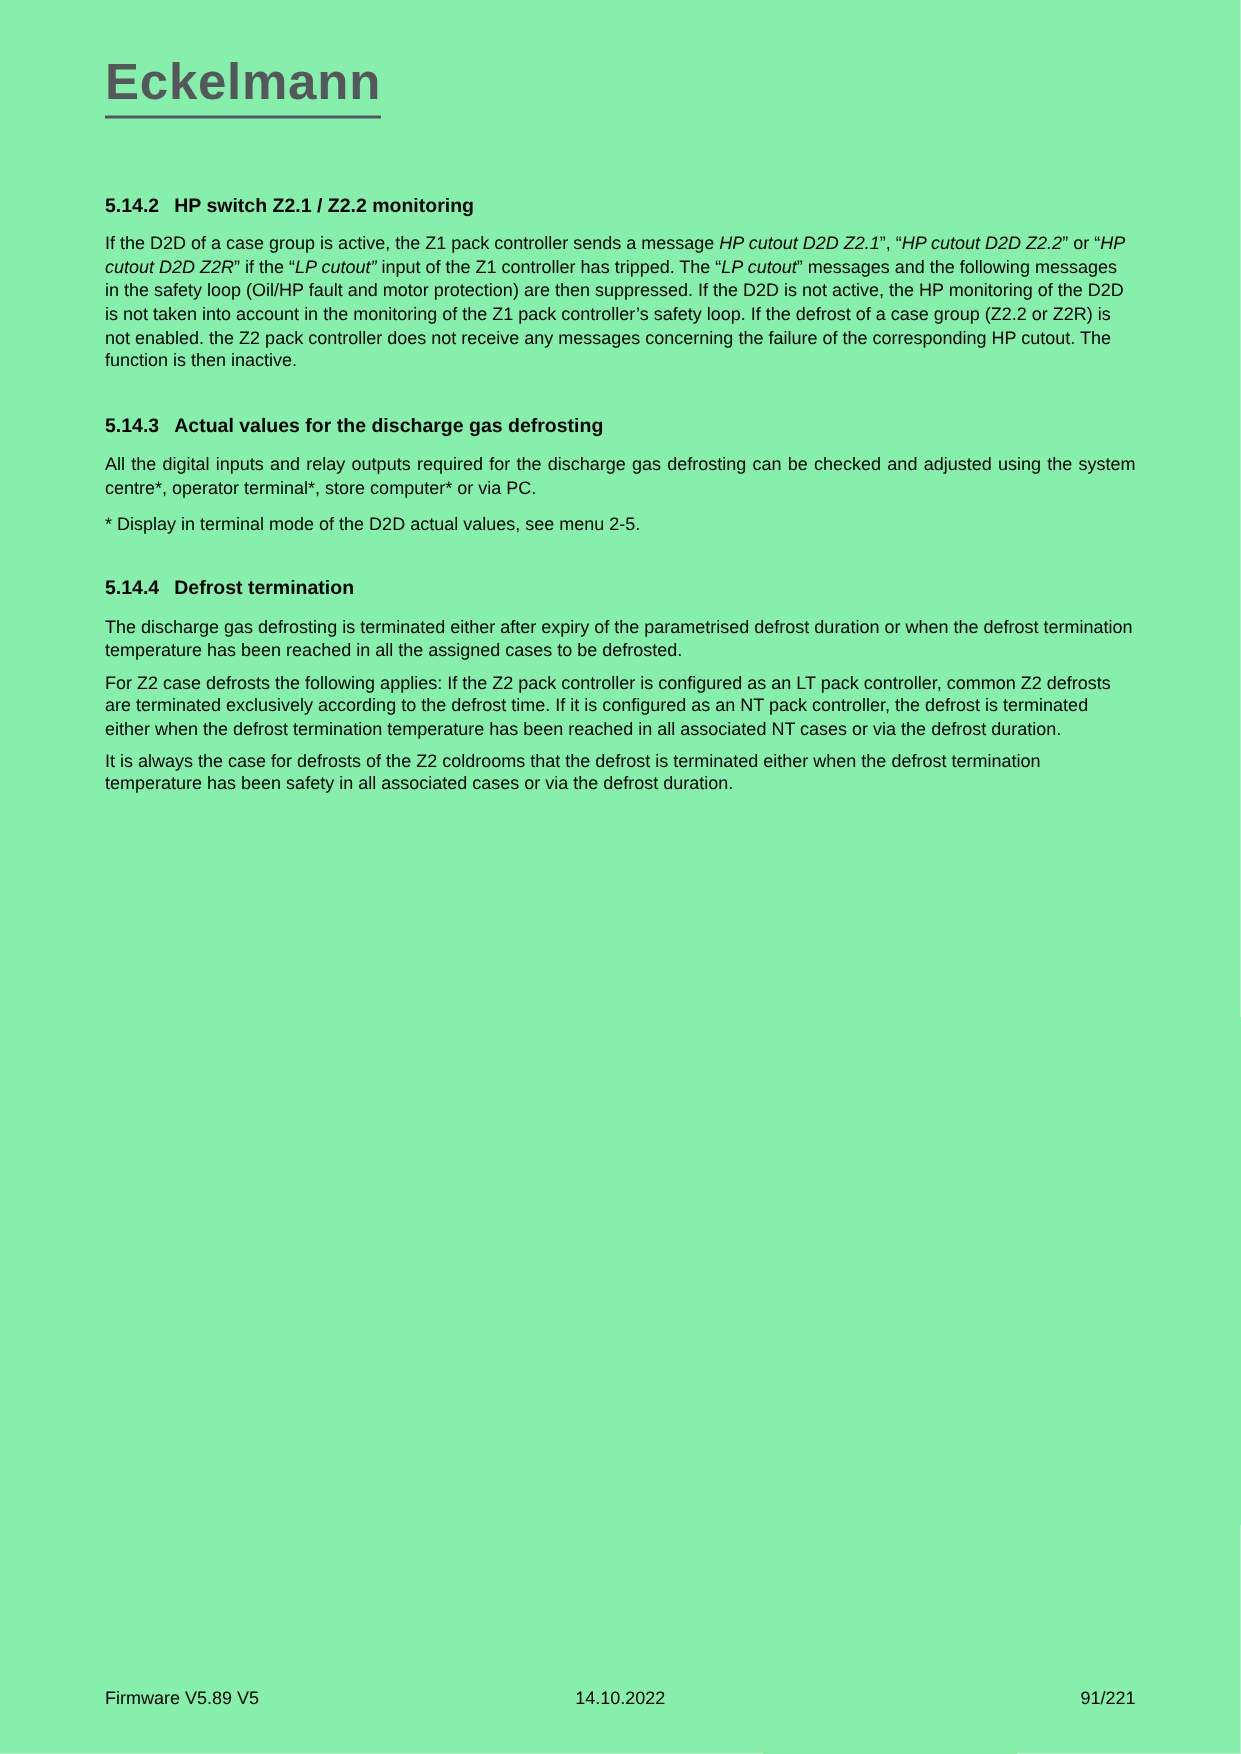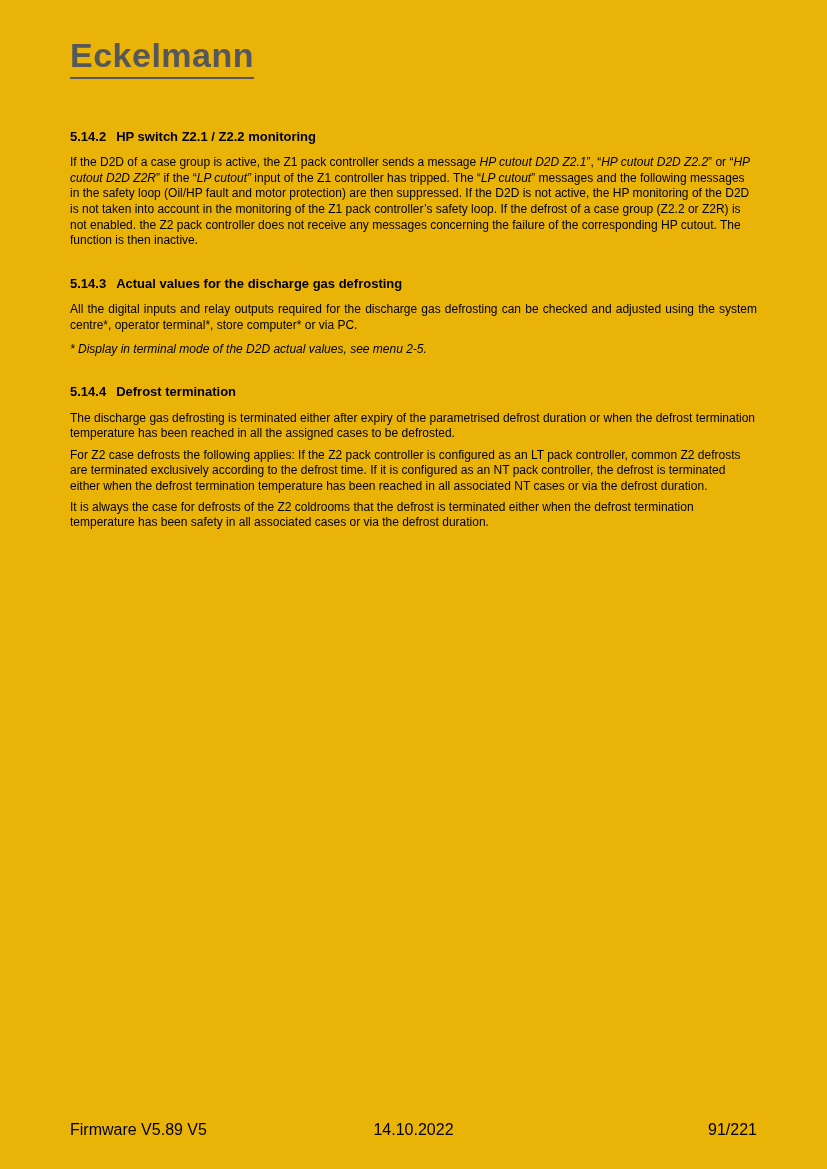--- a/index.html
+++ b/index.html
@@ -5,21 +5,21 @@
   html, body {
     margin: 0;
     padding: 0;
     background: #e9e9e9;
   }
   .page {
     position: relative;
     width: 827px;
     height: 1169px;
     margin: 0 auto;
-    background: #eab308;
+    background: #86efac;
     font-family: "Liberation Sans", sans-serif;
     color: #000000;
     box-sizing: border-box;
     padding: 38px 70px 0 70px;
     overflow: hidden;
   }
   .logo {
     display: inline-block;
     font-size: 34px;
     font-weight: bold;
@@ -48,30 +48,29 @@
     margin: 0 0 5.5px 0;
   }
   .para.justify {
     text-align: justify;
   }
   .para .run-italic {
     font-style: italic;
   }
   .footnote {
     margin-top: 8px;
-    font-style: italic;
   }
   .footer {
     position: absolute;
     left: 70px;
     right: 70px;
     bottom: 30px;
     display: flex;
     align-items: baseline;
-    font-size: 16px;
+    font-size: 12px;
     color: #000;
     justify-content: flex-end;
   }
   .footer .f-left  { flex: 1; text-align: left; }
   .footer .f-mid   { flex: 1; text-align: center; }
   .footer .f-right { flex: 1; text-align: right; }
 </style>
 </head>
 <body>
 

